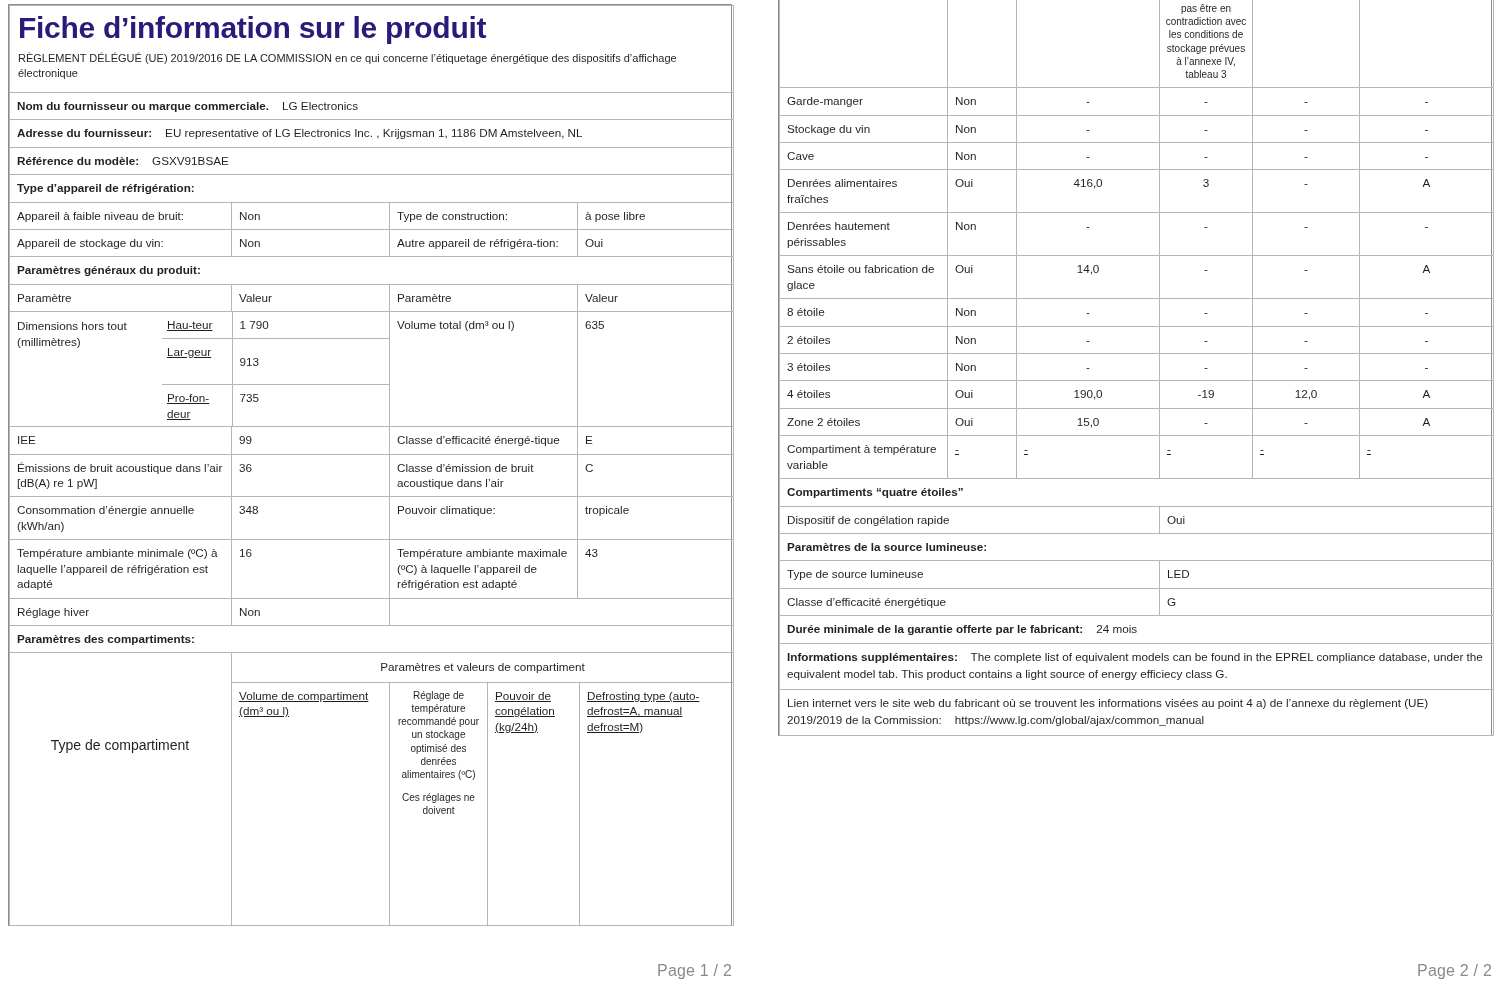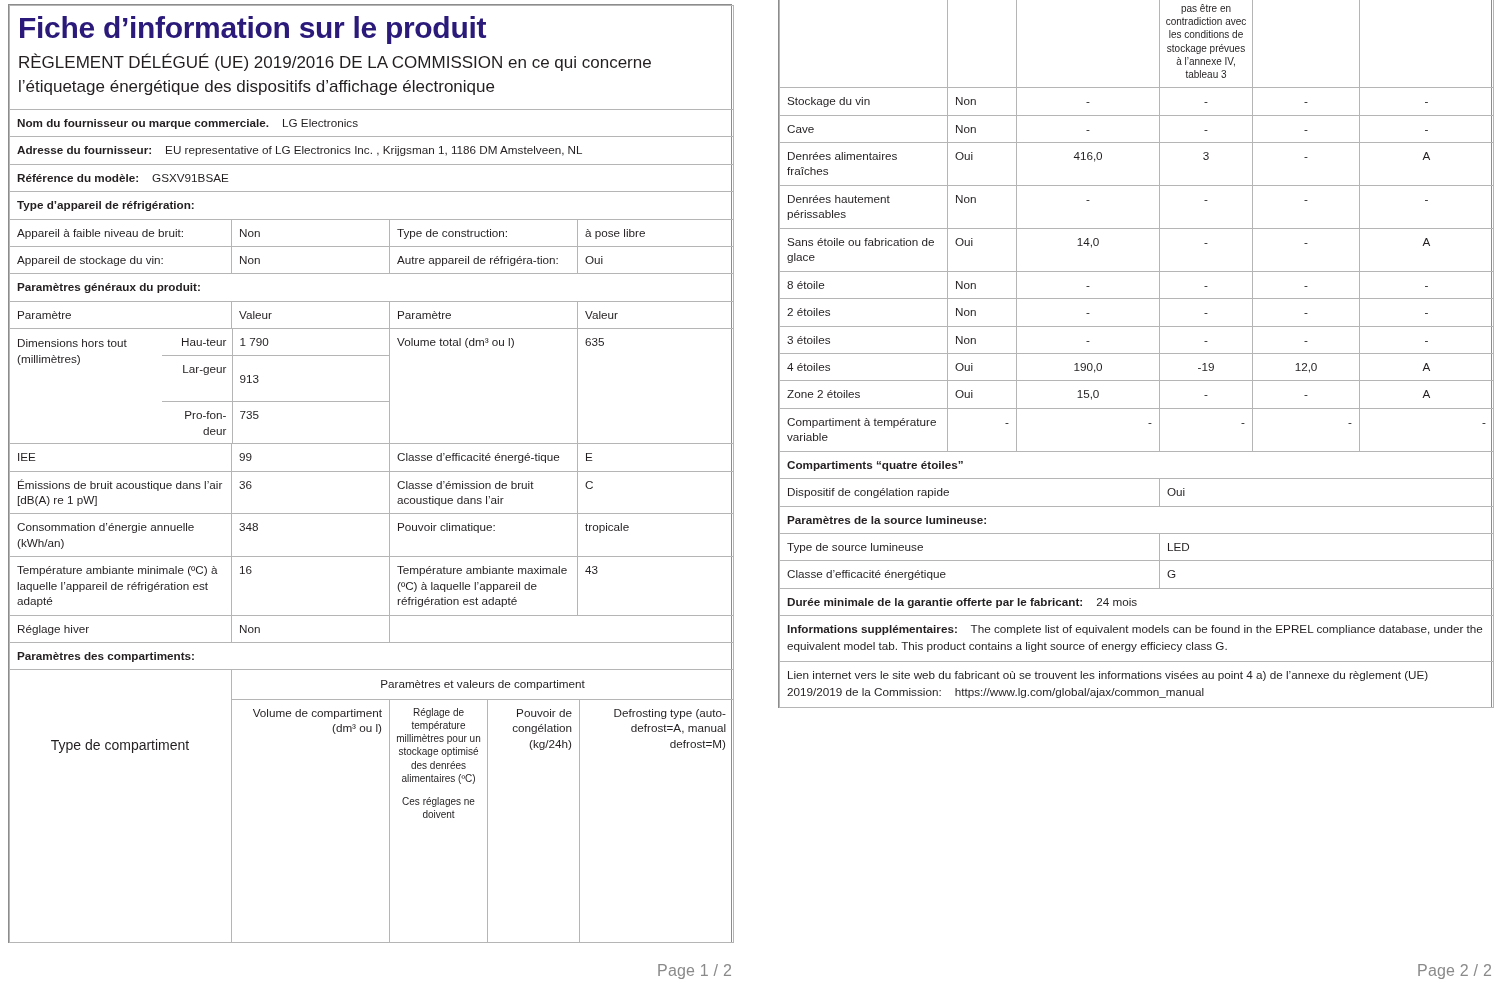--- a/index.html
+++ b/index.html
@@ -54,28 +54,28 @@
 
   .title {
     font-size: 30px;
     font-weight: bold;
     color: #2b1a7a;
     letter-spacing: -0.3px;
     padding: 1px 0 6px 0;
     line-height: 1.12;
   }
   .regtext {
-    font-size: 17px;
+    font-size: 11px;
     line-height: 1.42;
     padding-bottom: 4px;
   }
   .lbl-bold { font-weight: bold; }
   .ctr { text-align: center; }
   .mid { vertical-align: middle; }
-  .midctr { vertical-align: middle; text-align: right; }
+  .midctr { vertical-align: middle; text-align: left; text-decoration: underline; }
   .pad-lg { padding-top: 7px; padding-bottom: 8px; }
 
   .footer {
     position: absolute;
     bottom: 8px;
     font-size: 16px;
     color: #8a8a8a;
     letter-spacing: 0.2px;
   }
   .footer-left  { right: 8px; }
@@ -236,21 +236,21 @@
           <col style="width:154px">
         </colgroup>
         <tbody>
             <tr>
           <td rowspan="2" class="nb-l nb-b" style="border-top:none;"></td>
           <td colspan="4" class="nb-r ctr" style="border-top:none;padding:6px 7px 7px 7px;">Paramètres et valeurs de compartiment</td>
         </tr>
         <tr>
           <td class="midctr nb-b" style="height:243px;">Volume de compartiment (dm³ ou l)</td>
           <td class="ctr nb-b narrow" style="padding:6px 4px;">
-            <div>Réglage de température millimètres pour un stockage optimisé des denrées alimentaires (ºC)</div>
+            <div>Réglage de température recommandé pour un stockage optimisé des denrées alimentaires (ºC)</div>
             <div style="height:10px;"></div>
             <div>Ces réglages ne doivent</div>
           </td>
           <td class="midctr nb-b">Pouvoir de congélation (kg/24h)</td>
           <td class="midctr nb-b nb-r">Defrosting type (auto-defrost=A, manual defrost=M)</td>
         </tr>
       </tbody>
         </table>
 
       <div style="position:absolute;left:0;width:222px;top:615px;height:250px;display:flex;align-items:center;justify-content:center;padding:0 10px;font-size:14px;pointer-events:none;">Type de compartiment</div>
@@ -276,20 +276,28 @@
             <tr>
           <td class="nb-l nb-t"></td>
           <td class="nb-t"></td>
           <td class="nb-t"></td>
           <td class="nb-t ctr narrow" style="padding:3px 4px 6px 4px;">pas être en contradiction avec les conditions de stockage prévues à l’annexe IV, tableau 3</td>
           <td class="nb-t"></td>
           <td class="nb-t nb-r"></td>
         </tr>
 
         <tr>
+          <td class="nb-l">Garde-manger</td>
+          <td>Non</td>
+          <td class="ctr">-</td>
+          <td class="ctr">-</td>
+          <td class="ctr">-</td>
+          <td class="ctr nb-r">-</td>
+        </tr>
+        <tr>
           <td class="nb-l">Stockage du vin</td>
           <td>Non</td>
           <td class="ctr">-</td>
           <td class="ctr">-</td>
           <td class="ctr">-</td>
           <td class="ctr nb-r">-</td>
         </tr>
         <tr>
           <td class="nb-l">Cave</td>
           <td>Non</td>

